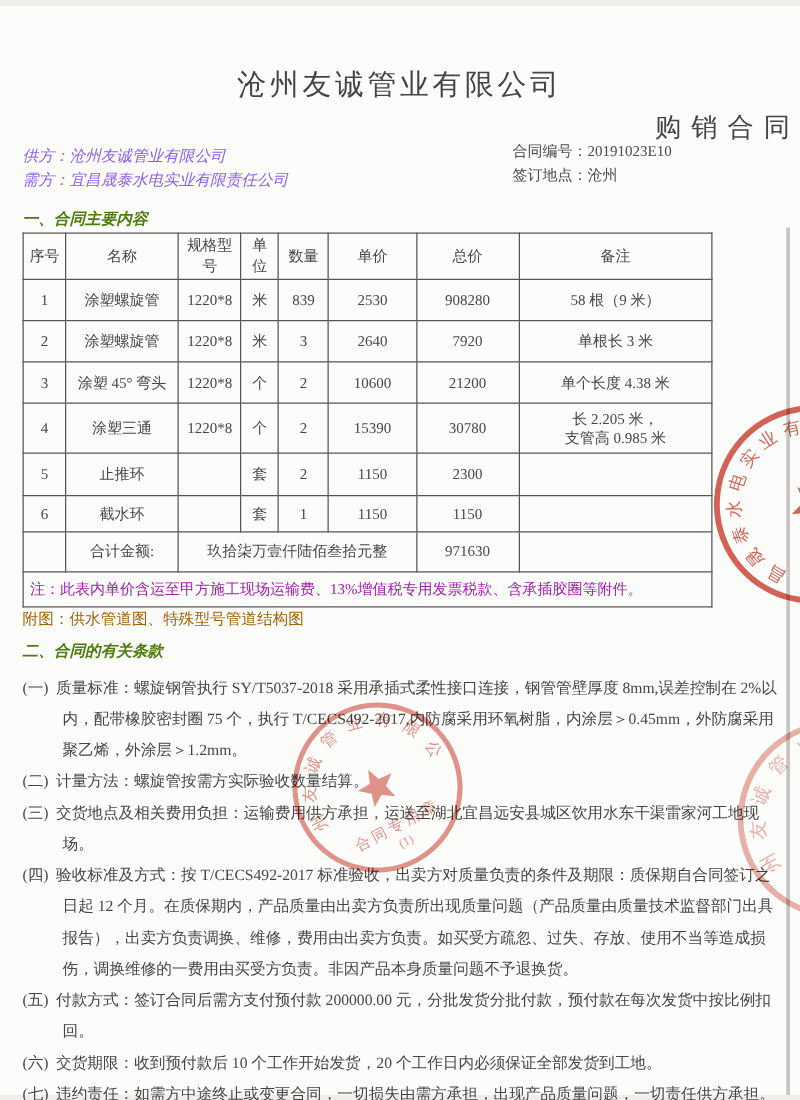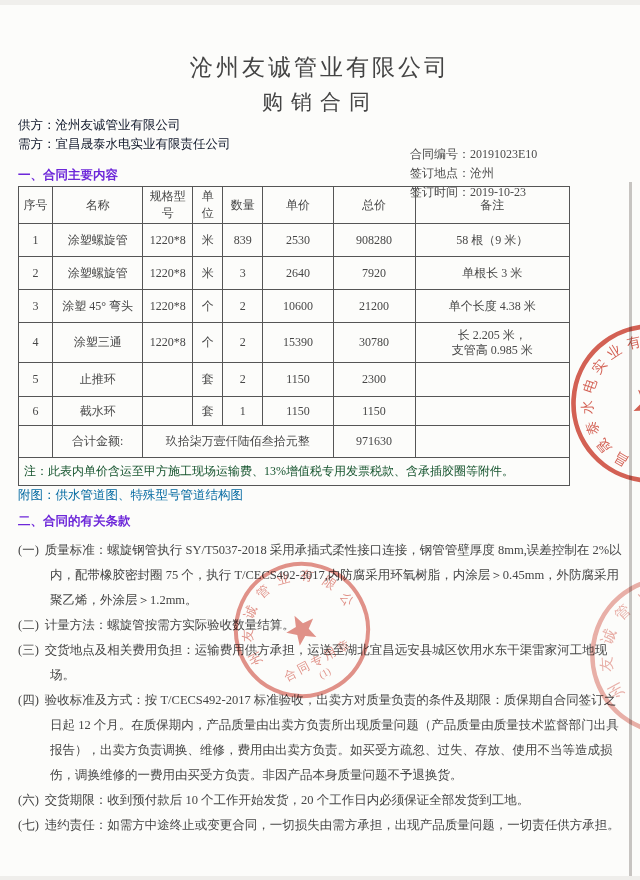--- a/index.html
+++ b/index.html
@@ -5,46 +5,46 @@
   html,body{margin:0;padding:0;background:#e9e9e7;}
   #page{
     position:relative;width:640px;height:880px;margin:0 auto;
     background:#fcfcfa;overflow:hidden;
     font-family:"Liberation Serif","DejaVu Serif",serif;
     color:#3b3b3b;
   }
   .abs{position:absolute;}
   
   .title1{left:0;right:0;top:52px;text-align:center;font-size:23px;letter-spacing:3px;color:#444;}
-  .title2{left:0;right:0;top:88px;text-align:center;font-size:21px;letter-spacing:8px;color:#444;}
-  
-  .party{left:18px;font-size:12.5px;color:#0f172a;}
-  .meta{left:410px;top:112px;font-size:12px;line-height:19px;color:#4a4a4a;margin-top:33px;}
-  .sec-title{left:18px;font-size:12.5px;font-weight:600;color:#6d28d9;}
+  .title2{left:0;right:0;top:88px;text-align:right;font-size:21px;letter-spacing:8px;color:#444;}
+  
+  .party{left:18px;font-size:12.5px;color:#8b5cf6;font-style:italic;}
+  .meta{left:410px;top:112px;font-size:12px;line-height:19px;color:#4a4a4a;}
+  .sec-title{left:18px;font-size:12.5px;font-weight:600;color:#4d7c0f;font-style:italic;}
   
   table.main{
     position:absolute;left:18px;top:186px;width:552px;
     border-collapse:collapse;table-layout:fixed;
     font-size:12px;color:#474747;
   }
   table.main td,table.main th{
     border:1px solid #555;padding:1px 3px;text-align:center;
     font-weight:normal;overflow:hidden;
   }
   table.main tr.hdr{height:30px;}
   table.main tr.r1,table.main tr.r2,table.main tr.r3{height:33px;}
   table.main tr.r4{height:40px;}
   table.main tr.r5{height:34px;}
   table.main tr.r6{height:29px;}
   table.main tr.total{height:32px;padding-left:42px;}
   table.main tr.noterow{height:28px;}
   table.main td.remark2{white-space:pre-line;line-height:15px;}
-  table.main td.note{text-align:left;font-size:12px;padding-left:5px;color:#14532d;}
-  
-  .attach{left:18px;top:487px;font-size:12.5px;color:#0369a1;}
+  table.main td.note{text-align:left;font-size:12px;padding-left:5px;color:#a21caf;}
+  
+  .attach{left:18px;top:487px;font-size:12.5px;color:#a16207;}
   .clauses{left:18px;top:538px;width:606px;font-size:12.5px;line-height:25px;color:#454545;}
   .clause{padding-left:32px;text-indent:-32px;}
   .clause-label{margin-right:6px;}
   
   .stamp{position:absolute;mix-blend-mode:multiply;pointer-events:none;}
   .stamp svg{display:block;}
   .stamp-buyer{left:563px;top:316px;opacity:0.80;transform:rotate(-42deg);}
   .stamp-supplier{left:227px;top:555px;opacity:0.55;transform:rotate(-28deg);}
   .stamp-edge{left:582px;top:568px;opacity:0.40;transform:rotate(-30deg);}
   
@@ -63,21 +63,20 @@
 
   <div class="abs title1">沧州友诚管业有限公司</div>
   <div class="abs title2">购销合同</div>
 
   <div class="abs party" style="top:117px;"><span>供方：</span><span>沧州友诚管业有限公司</span></div>
   <div class="abs party" style="top:136px;"><span>需方：</span><span>宜昌晟泰水电实业有限责任公司</span></div>
 
   <div class="abs meta">
     <div><span>合同编号：</span><span>20191023E10</span></div>
     <div><span>签订地点：</span><span>沧州</span></div>
-    <div><span>签订时间：</span><span>2019-10-23</span></div>
   </div>
 
   <div class="abs sec-title" style="top:167px;">一、合同主要内容</div>
 
   <table class="main">
     <colgroup>
       <col style="width:34px">
         <col style="width:90px">
         <col style="width:50px">
         <col style="width:30px">
@@ -173,20 +172,21 @@
 
   <div class="abs attach">附图：供水管道图、特殊型号管道结构图</div>
 
   <div class="abs sec-title" style="top:513px;">二、合同的有关条款</div>
 
   <div class="abs clauses">
     <div class="clause"><span class="clause-label">(一)</span><span>质量标准：螺旋钢管执行 SY/T5037-2018 采用承插式柔性接口连接，钢管管壁厚度 8mm,误差控制在 2%以内，配带橡胶密封圈 75 个，执行 T/CECS492-2017,内防腐采用环氧树脂，内涂层＞0.45mm，外防腐采用聚乙烯，外涂层＞1.2mm。</span></div>
     <div class="clause"><span class="clause-label">(二)</span><span>计量方法：螺旋管按需方实际验收数量结算。</span></div>
     <div class="clause"><span class="clause-label">(三)</span><span>交货地点及相关费用负担：运输费用供方承担，运送至湖北宜昌远安县城区饮用水东干渠雷家河工地现场。</span></div>
     <div class="clause"><span class="clause-label">(四)</span><span>验收标准及方式：按 T/CECS492-2017 标准验收，出卖方对质量负责的条件及期限：质保期自合同签订之日起 12 个月。在质保期内，产品质量由出卖方负责所出现质量问题（产品质量由质量技术监督部门出具报告），出卖方负责调换、维修，费用由出卖方负责。如买受方疏忽、过失、存放、使用不当等造成损伤，调换维修的一费用由买受方负责。非因产品本身质量问题不予退换货。</span></div>
+    <div class="clause"><span class="clause-label">(五)</span><span>付款方式：签订合同后需方支付预付款 200000.00 元，分批发货分批付款，预付款在每次发货中按比例扣回。</span></div>
     <div class="clause"><span class="clause-label">(六)</span><span>交货期限：收到预付款后 10 个工作开始发货，20 个工作日内必须保证全部发货到工地。</span></div>
     <div class="clause"><span class="clause-label">(七)</span><span>违约责任：如需方中途终止或变更合同，一切损失由需方承担，出现产品质量问题，一切责任供方承担。</span></div>
   </div>
 
   <div class="stamp stamp-buyer">
     <svg width="175" height="175" viewBox="0 0 150 150">
       <circle cx="75" cy="75" r="66" fill="none" stroke="#cc3a2b" stroke-width="4"></circle>
       <polygon fill="#cc3a2b" points="75,59 79,69.5 90.2,70.1 81.5,77.1 84.4,87.9 75,81.8 65.6,87.9 68.5,77.1 59.8,70.1 71,69.5"></polygon>
       <defs>
           <path id="arcA" d="M 28,92 A 50,50 0 1 1 122,92" fill="none"></path>

